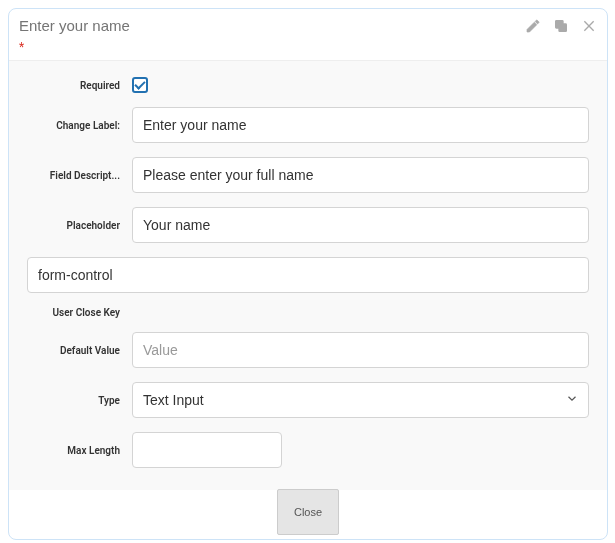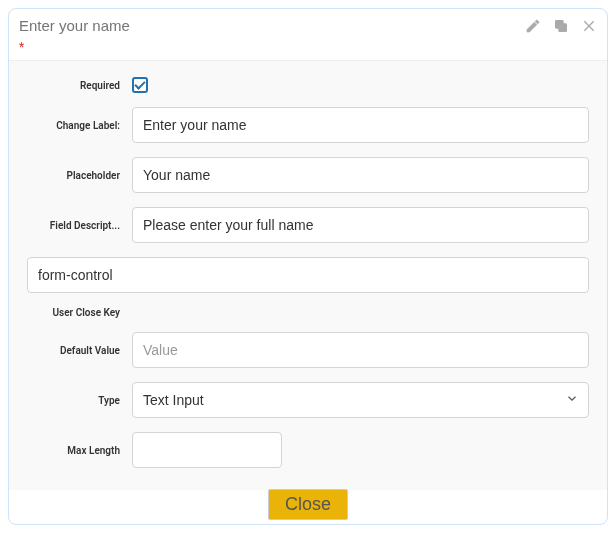--- a/index.html
+++ b/index.html
@@ -128,23 +128,23 @@
       width: 150px;
       flex: 0 0 150px;
     }
     .dialog-footer {
       display: flex;
       justify-content: center;
       padding: 0 0 4px 0;
     }
     .close-btn {
       border: 1px solid #ccc;
-      background: #eab308;
-      padding: 4px 16px;
-      font-size: 18px;
+      background: #e5e5e5;
+      padding: 16px 16px;
+      font-size: 11px;
       color: #555;
       border-radius: 2px;
       cursor: pointer;
       margin-top: -1px;
     }
   </style>
 </head>
 <body>
 
 <div class="dialog">
@@ -182,27 +182,27 @@
         <span class="checkbox checked"></span>
       </div>
     </div>
 
     <div class="form-row">
       <div class="form-label">Change Label:</div>
       <input type="text" class="form-control" value="Enter your name" style="">
     </div>
 
     <div class="form-row">
+      <div class="form-label">Field Descript...</div>
+      <input type="text" class="form-control" value="Please enter your full name" style="">
+    </div>
+
+    <div class="form-row">
       <div class="form-label">Placeholder</div>
       <input type="text" class="form-control" value="Your name" style="">
-    </div>
-
-    <div class="form-row">
-      <div class="form-label">Field Descript...</div>
-      <input type="text" class="form-control" value="Please enter your full name" style="">
     </div>
 
     <div class="form-row">
       <input type="text" class="form-control" value="form-control" style="">
     </div>
 
     <div class="form-row">
       <div class="form-label">User Close Key</div>
     </div>
 

